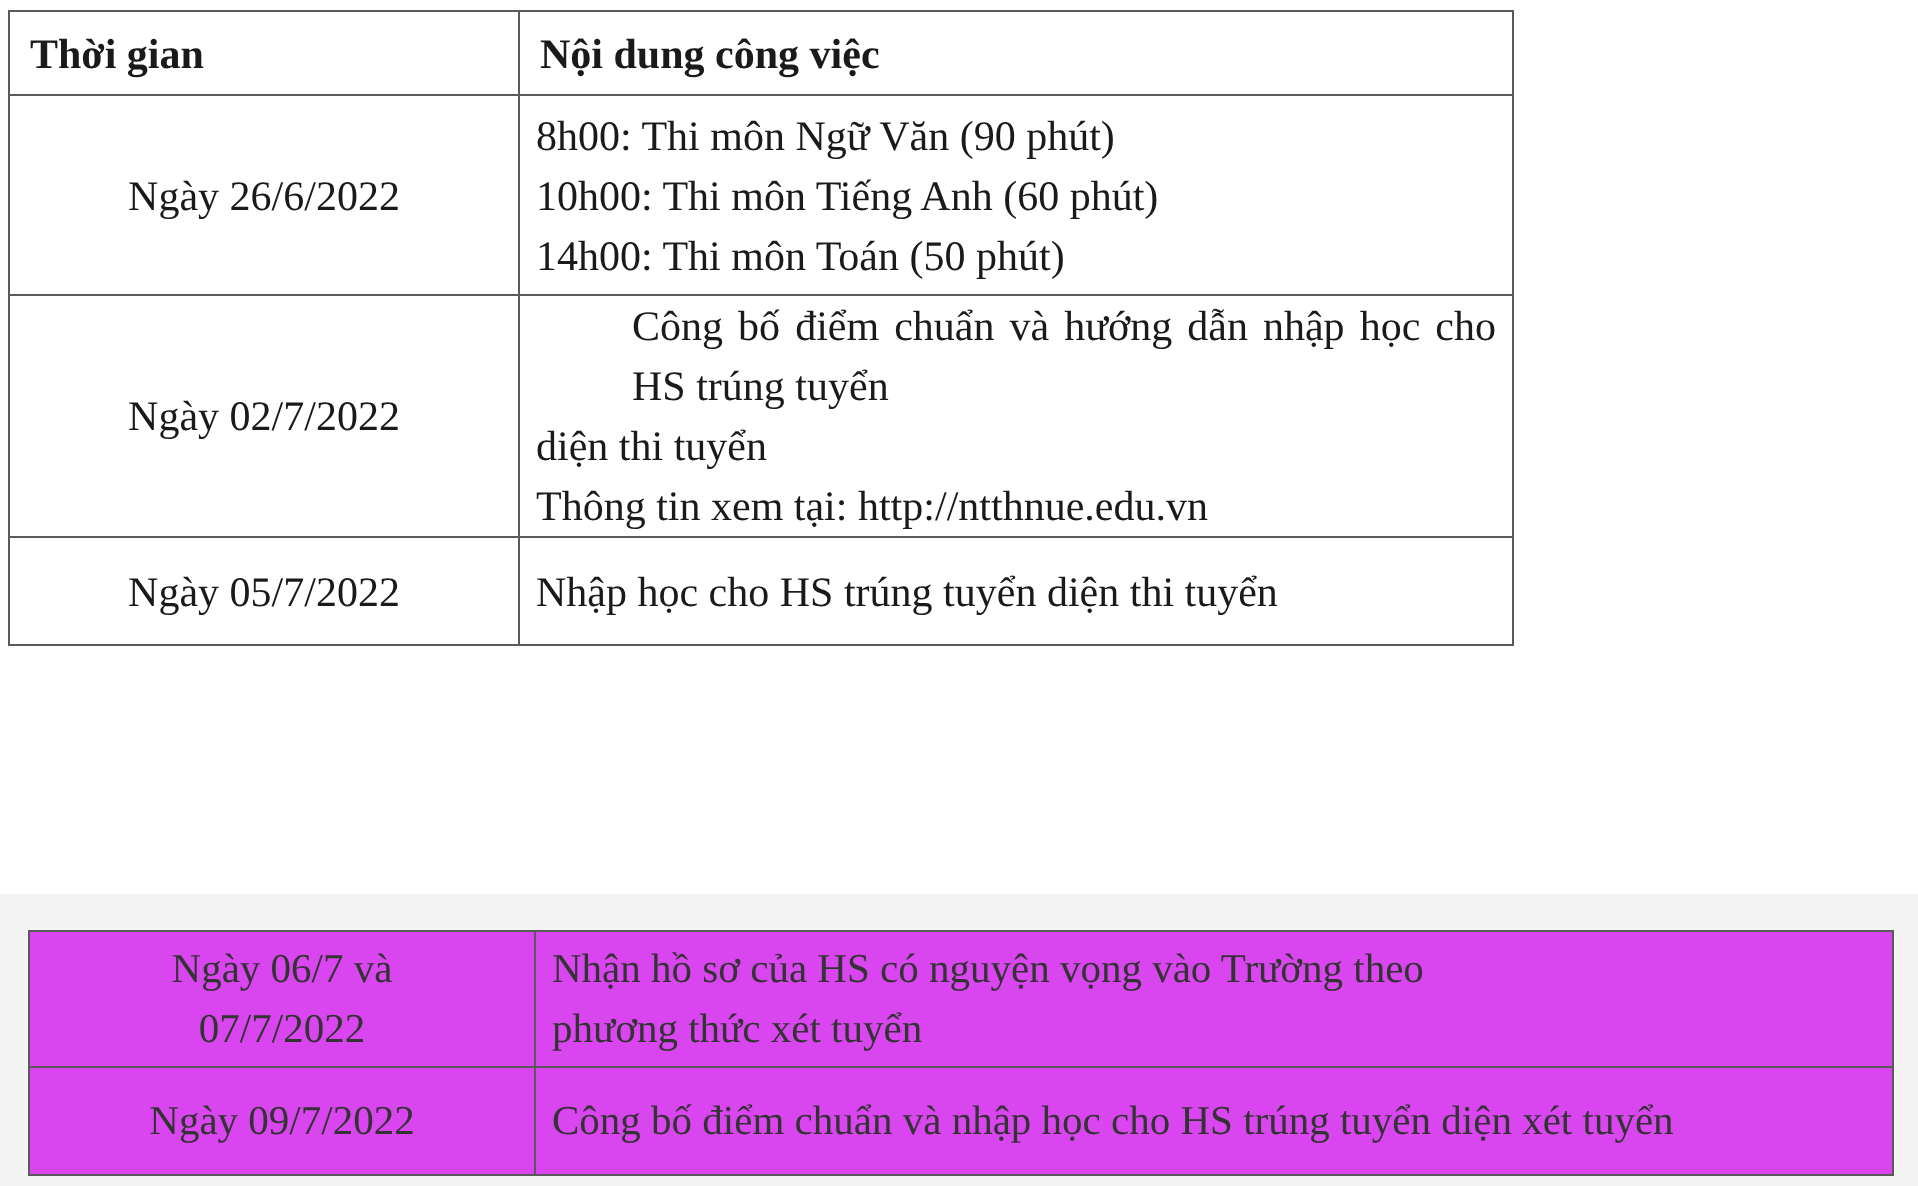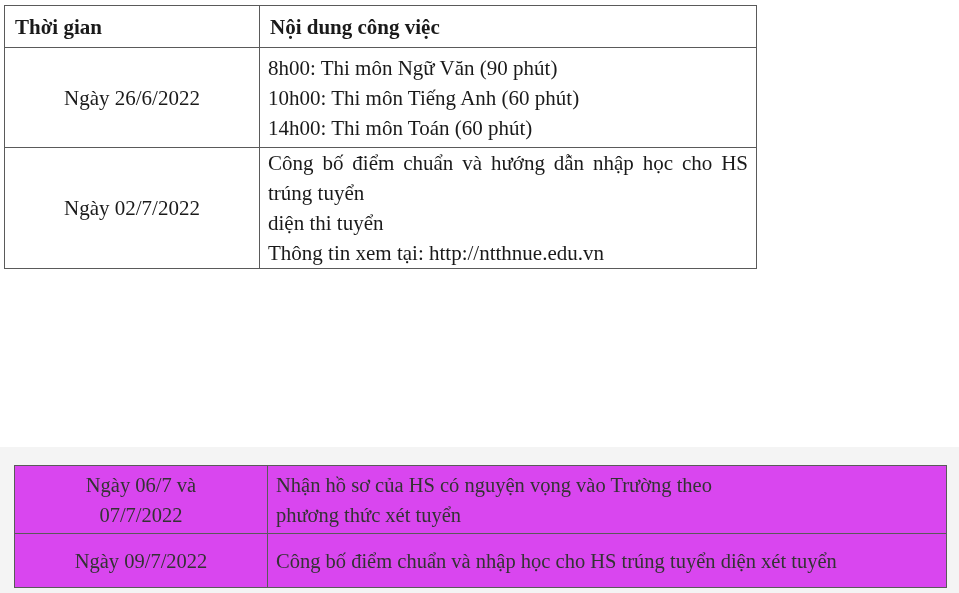--- a/index.html
+++ b/index.html
@@ -25,21 +25,21 @@
     #t1 td.content { text-align: left; }
     .strip {
       position: absolute; left: 0; top: 447px; width: 959px; height: 146px;
       background: #f4f4f4;
     }
     #t2 { left: 14px; top: 465px; width: 933px; background: #d946ef; }
     #t2 col.c1 { width: 253px; }
     #t2 td { font-size: 20.5px; color: #333; }
     #t2 td.time { text-align: center; }
     .line { display: block; }
-    .justify { text-align: justify; }
+    .justify { text-align: justify; margin-left: 48px; }
   </style>
 </head>
 <body>
 
 <table id="t1">
   <colgroup>
       <col class="c1">
       <col class="c2">
     </colgroup>
   <thead>
@@ -49,31 +49,39 @@
     </tr>
   </thead>
   <tbody>
     <tr style="height:100px">
       <td class="time">
         <span class="line">Ngày 26/6/2022</span>
       </td>
       <td class="content">
         <span class="line">8h00: Thi môn Ngữ Văn (90 phút)</span>
         <span class="line">10h00: Thi môn Tiếng Anh (60 phút)</span>
-        <span class="line">14h00: Thi môn Toán (60 phút)</span>
+        <span class="line">14h00: Thi môn Toán (50 phút)</span>
       </td>
     </tr>
     <tr style="height:97px">
       <td class="time">
         <span class="line">Ngày 02/7/2022</span>
       </td>
       <td class="content">
         <span class="line justify">Công bố điểm chuẩn và hướng dẫn nhập học cho HS trúng tuyển</span>
         <span class="line">diện thi tuyển</span>
         <span class="line">Thông tin xem tại: http://ntthnue.edu.vn</span>
+      </td>
+    </tr>
+    <tr style="height:54px">
+      <td class="time">
+        <span class="line">Ngày 05/7/2022</span>
+      </td>
+      <td class="content">
+        <span class="line">Nhập học cho HS trúng tuyển diện thi tuyển</span>
       </td>
     </tr>
   </tbody>
 </table>
 
 <div class="strip"></div>
 
 <table id="t2">
   <colgroup>
       <col class="c1">

